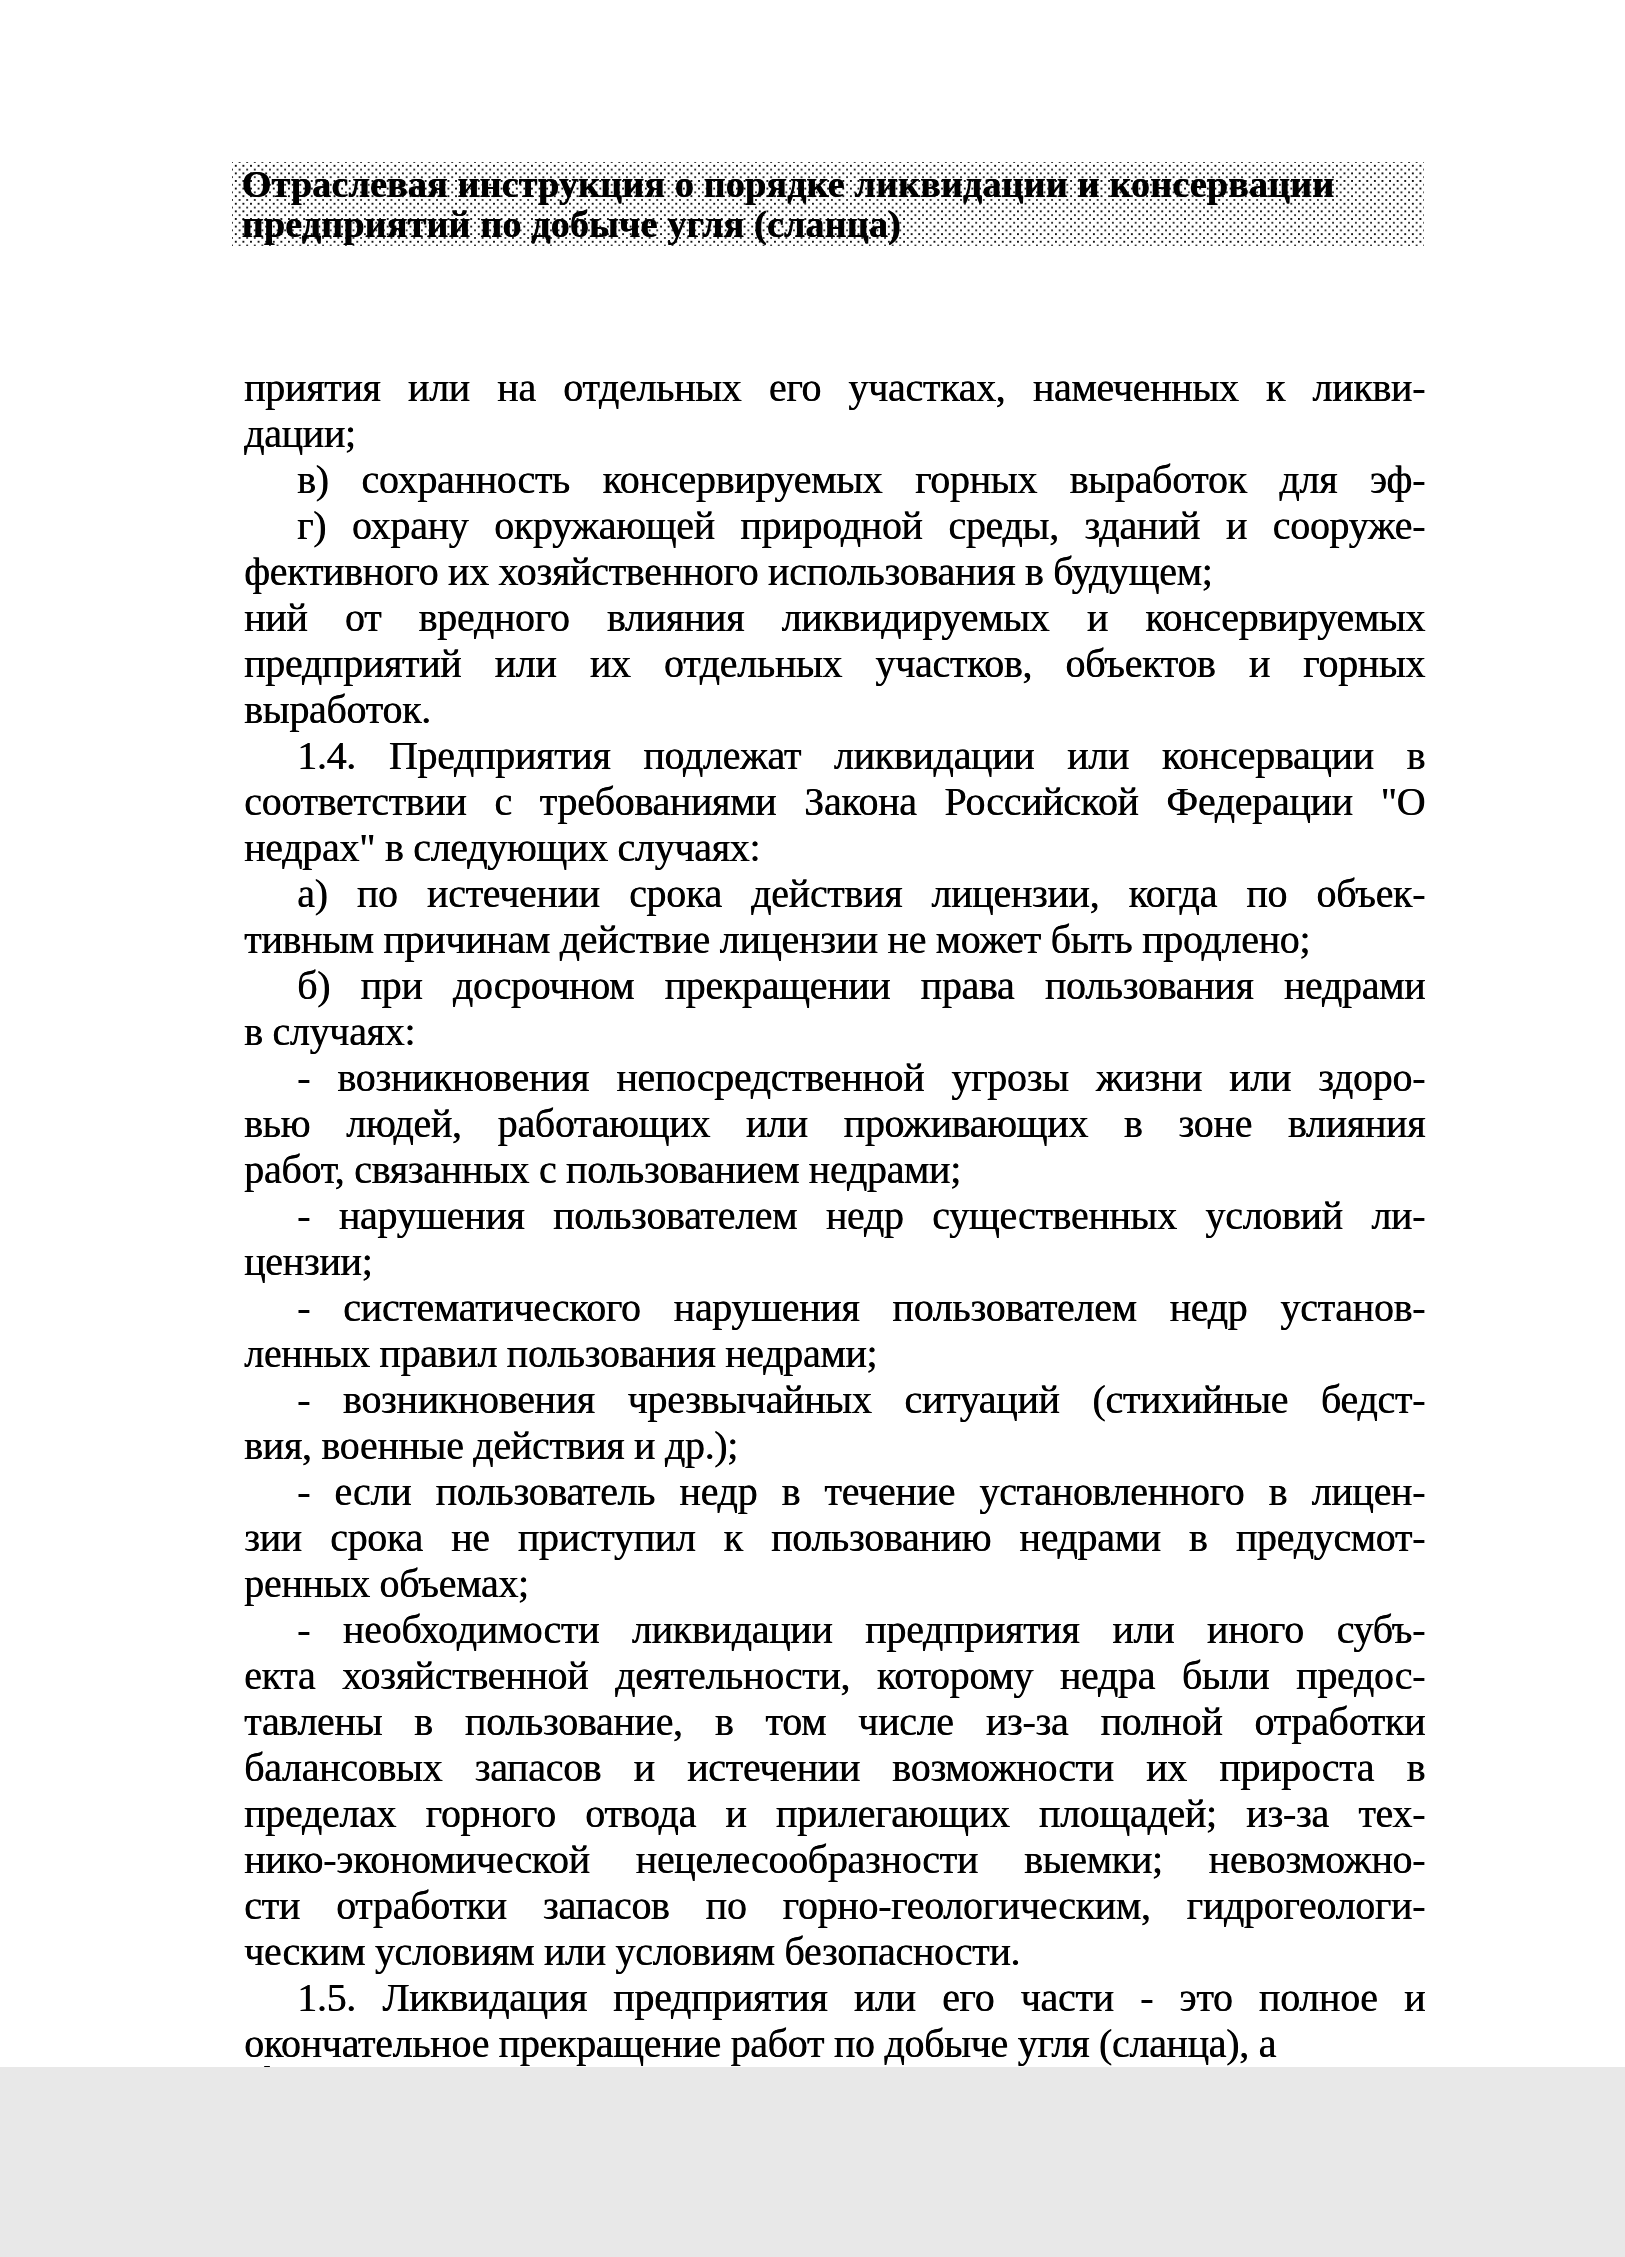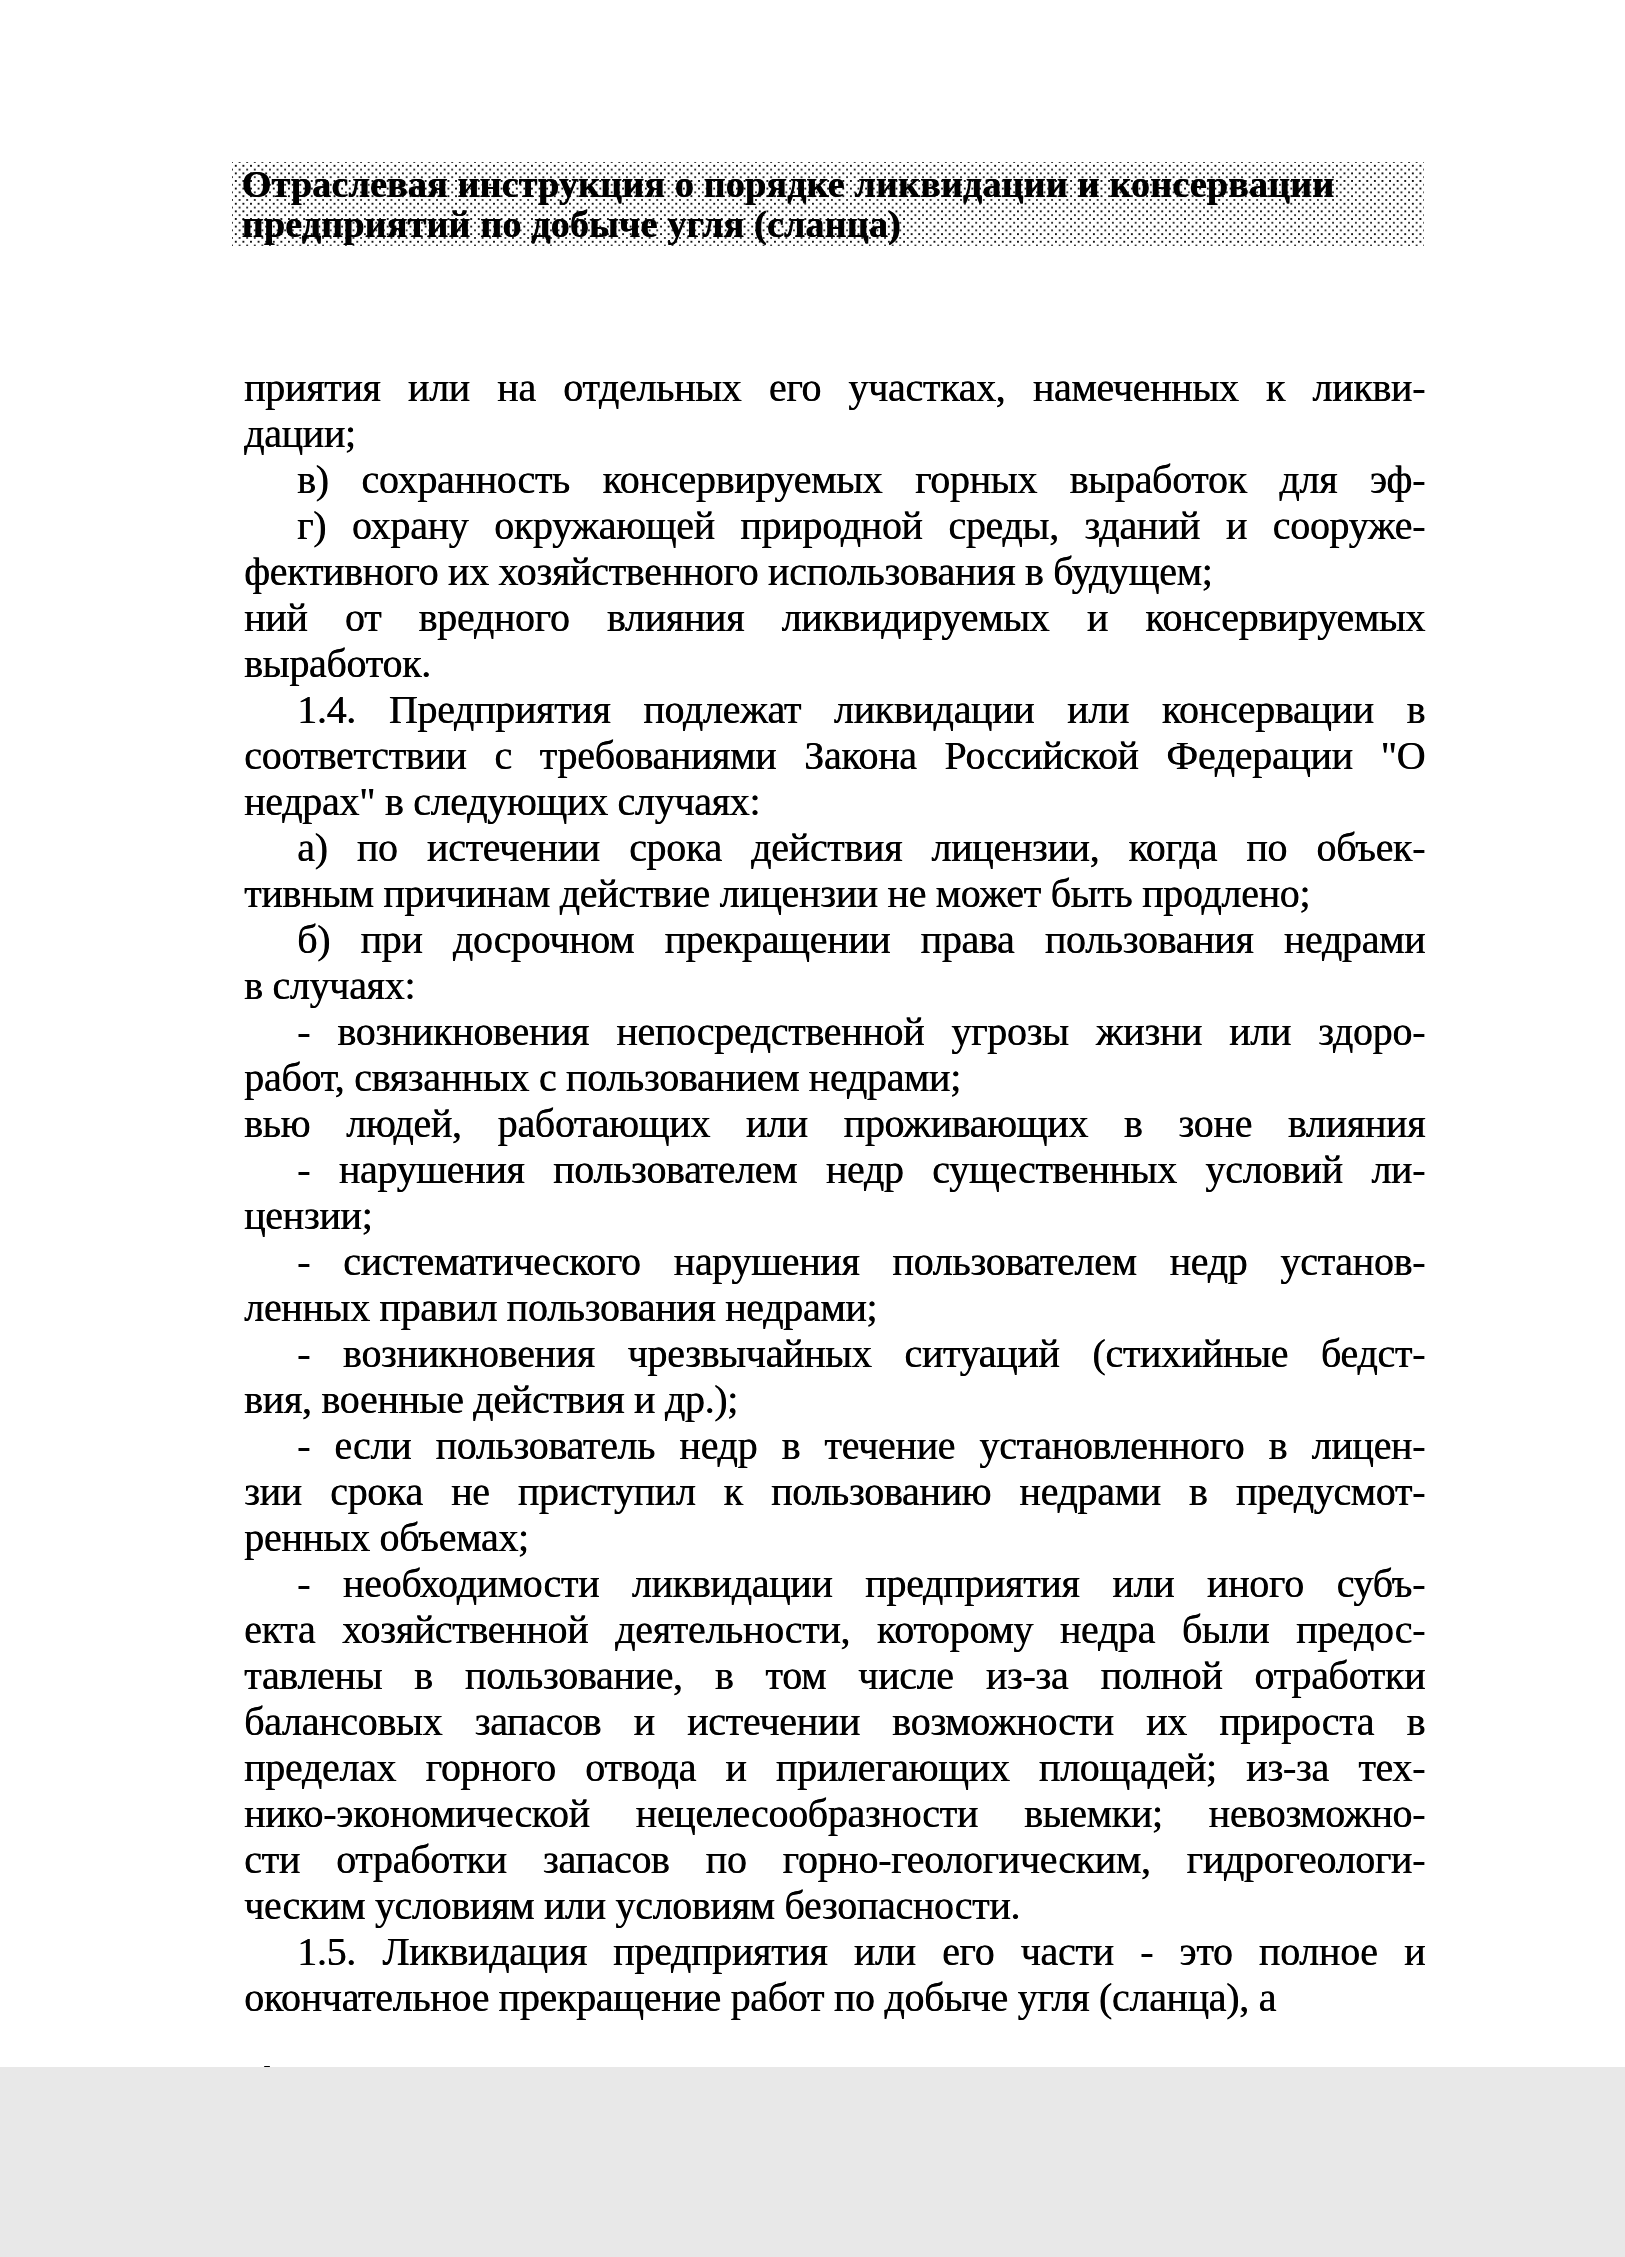--- a/index.html
+++ b/index.html
@@ -77,31 +77,32 @@
     <div class="header-line">предприятий по добыче угля (сланца)</div>
   </div>
 
   <div class="body-text" id="body-text">
       <div class="bline">приятия или на отдельных его участках, намеченных к ликви-</div>
       <div class="bline endp">дации;</div>
       <div class="bline indent">в) сохранность консервируемых горных выработок для эф-</div>
       <div class="bline indent">г) охрану окружающей природной среды, зданий и сооруже-</div>
       <div class="bline endp">фективного их хозяйственного использования в будущем;</div>
       <div class="bline">ний от вредного влияния ликвидируемых и консервируемых</div>
+      <div class="bline">предприятий или их отдельных участков, объектов и горных</div>
       <div class="bline endp">выработок.</div>
       <div class="bline indent">1.4. Предприятия подлежат ликвидации или консервации в</div>
       <div class="bline">соответствии с требованиями Закона Российской Федерации "О</div>
       <div class="bline endp">недрах" в следующих случаях:</div>
       <div class="bline indent">а) по истечении срока действия лицензии, когда по объек-</div>
       <div class="bline endp">тивным причинам действие лицензии не может быть продлено;</div>
       <div class="bline indent">б) при досрочном прекращении права пользования недрами</div>
       <div class="bline endp">в случаях:</div>
       <div class="bline indent">- возникновения непосредственной угрозы жизни или здоро-</div>
+      <div class="bline">вью людей, работающих или проживающих в зоне влияния</div>
       <div class="bline endp">работ, связанных с пользованием недрами;</div>
-      <div class="bline">вью людей, работающих или проживающих в зоне влияния</div>
       <div class="bline indent">- нарушения пользователем недр существенных условий ли-</div>
       <div class="bline endp">цензии;</div>
       <div class="bline indent">- систематического нарушения пользователем недр установ-</div>
       <div class="bline endp">ленных правил пользования недрами;</div>
       <div class="bline indent">- возникновения чрезвычайных ситуаций (стихийные бедст-</div>
       <div class="bline endp">вия, военные действия и др.);</div>
       <div class="bline indent">- если пользователь недр в течение установленного в лицен-</div>
       <div class="bline">зии срока не приступил к пользованию недрами в предусмот-</div>
       <div class="bline endp">ренных объемах;</div>
       <div class="bline indent">- необходимости ликвидации предприятия или иного субъ-</div>

